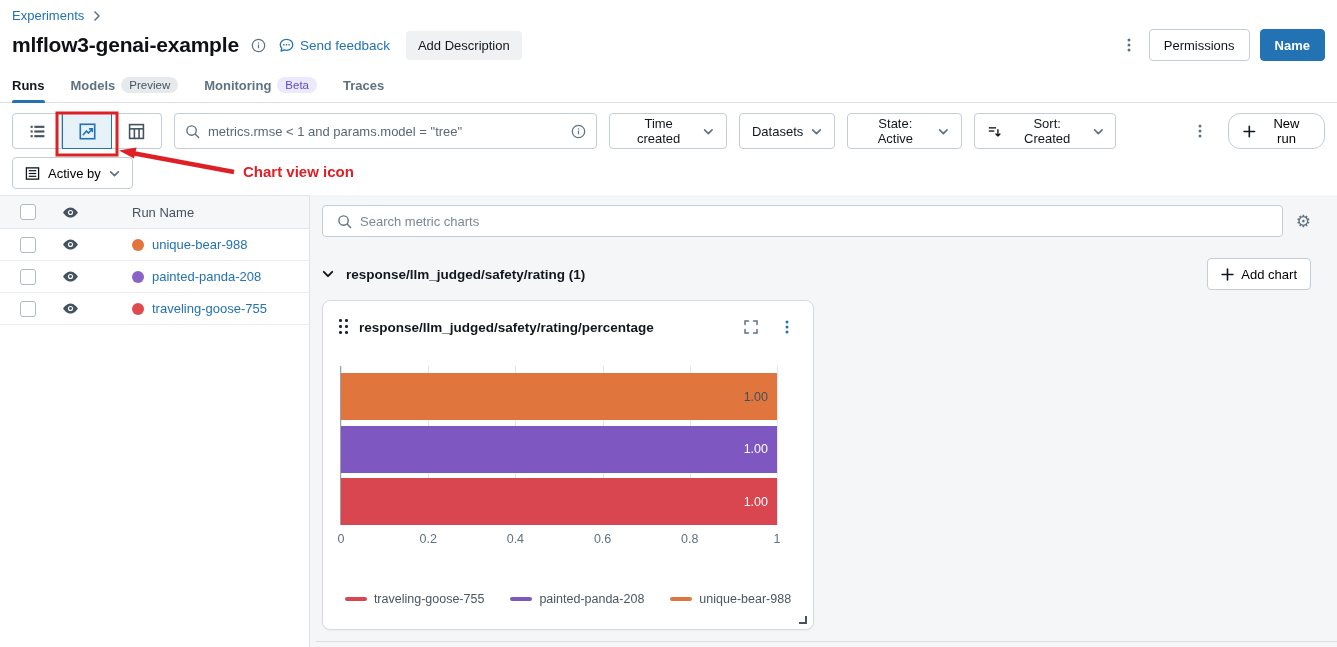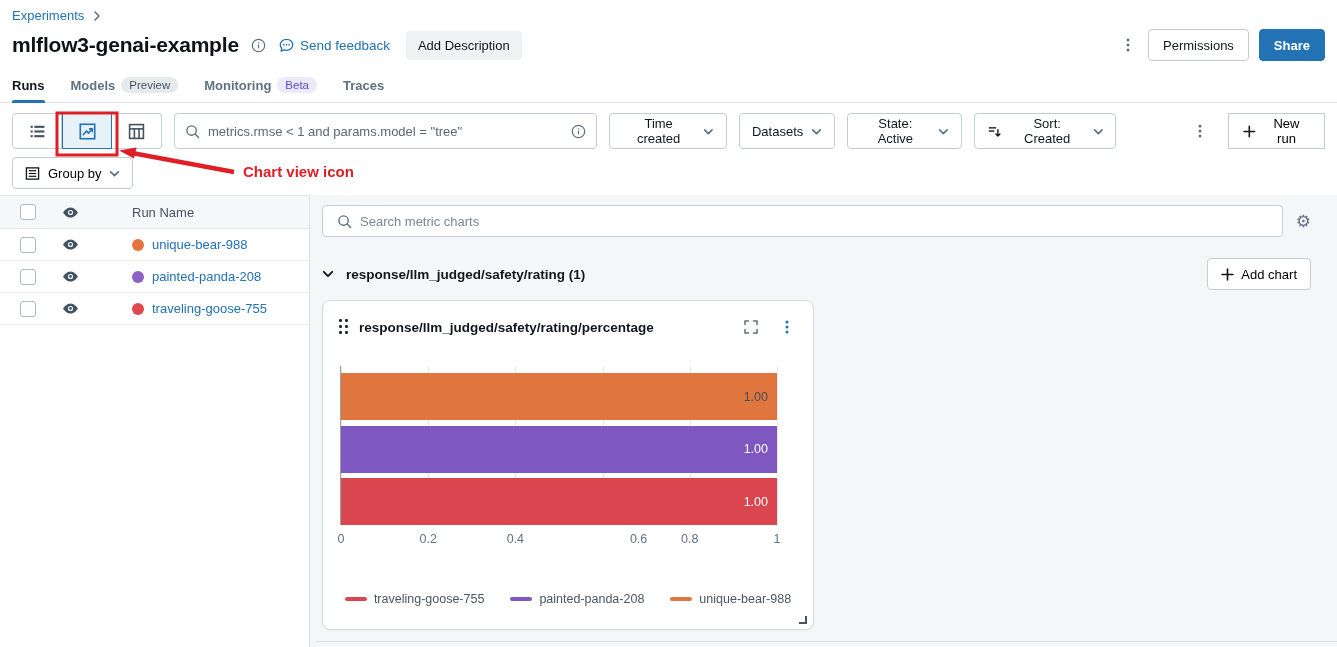--- a/index.html
+++ b/index.html
@@ -33,21 +33,21 @@
   .toolbar { display:flex; align-items:center; gap:12px; padding:10px 12px 0; }
   .seg-group { display:flex; }
   .seg-btn { width:50px; height:36px; display:flex; align-items:center; justify-content:center; background:#fff; border:1px solid #C4CDD6; cursor:pointer; }
   .seg-btn:first-child { border-radius:4px 0 0 4px; }
   .seg-btn:last-child { border-radius:0 4px 4px 0; }
   .seg-btn + .seg-btn { border-left:none; }
   .seg-btn.selected { background:#E7F1F8; border:1px solid #2272B4; }
   .search-box { flex:0 0 423px; height:36px; border:1px solid #C4CDD6; border-radius:4px; background:#fff; display:flex; align-items:center; padding:0 10px; gap:8px; }
   .search-box input { flex:1; border:none; outline:none; font-family:inherit; font-size:13px; color:#5A6775; background:transparent; }
   .dd-btn { height:36px; display:flex; align-items:center; gap:8px; padding:0 12px; border:1px solid #C4CDD6; border-radius:4px; background:#fff; font-size:13px; color:#11171C; cursor:pointer; font-family:inherit; }
-  .newrun-btn { height:36px; display:flex; align-items:center; gap:7px; padding:0 14px; border:1px solid #C4CDD6; border-radius:0; background:#fff; font-size:13px; cursor:pointer; font-family:inherit; margin-left:6px; }
+  .newrun-btn { height:36px; display:flex; align-items:center; gap:7px; padding:0 14px; border:1px solid #C4CDD6; border-radius:12px; background:#fff; font-size:13px; cursor:pointer; font-family:inherit; margin-left:6px; }
   .groupby-row { padding:8px 12px 6px; }
   .groupby-btn { height:32px; display:flex; align-items:center; gap:8px; padding:0 12px; border:1px solid #C4CDD6; border-radius:4px; background:#fff; font-size:13px; cursor:pointer; font-family:inherit; }
 
   
   .main { display:flex; height:452px; }
   .runs-pane { width:310px; border-right:1px solid #DDE2E7; background:#fff; }
   .runs-table .thead { display:grid; grid-template-columns:48px 44px 1fr; align-items:center; height:34px; background:#F6F7F9; border-top:1px solid #E2E6EA; border-bottom:1px solid #E2E6EA; }
   .runs-table .trow { display:grid; grid-template-columns:48px 44px 1fr; align-items:center; height:32px; border-bottom:1px solid #EAEDF0; background:#fff; }
   .cb { width:16px; height:16px; appearance:none; -webkit-appearance:none; border:1px solid #AEBAC4; border-radius:3px; background:#fff; margin-left:20px; cursor:pointer; }
   .eye-cell { display:flex; justify-content:center; }
@@ -126,21 +126,21 @@
     <button class="add-desc-btn">Add Description</button>
     <div class="title-right">
       <span class="icon-btn">
         <svg width="16" height="16" viewBox="0 0 16 16">
             <circle cx="8" cy="3" r="1.5" fill="#5F7281"></circle>
             <circle cx="8" cy="8" r="1.5" fill="#5F7281"></circle>
             <circle cx="8" cy="13" r="1.5" fill="#5F7281"></circle>
           </svg>
       </span>
       <button class="btn">Permissions</button>
-      <button class="btn btn-primary">Share</button>
+      <button class="btn btn-primary">Name</button>
     </div>
   </div>
 
   <div class="tabs-row">
     <div class="tab active">
         <span>Runs</span>
       </div>
     <div class="tab">
         <span>Models</span>
         <span class="badge badge-gray">Preview</span>
@@ -239,21 +239,21 @@
   </div>
 
   <div class="groupby-row">
     <button class="groupby-btn">
       <svg width="15" height="15" viewBox="0 0 16 16">
           <rect x="1.5" y="2" width="13" height="12" fill="none" stroke="#11171C" stroke-width="1.4"></rect>
           <line x1="4" y1="5" x2="12" y2="5" stroke="#11171C" stroke-width="1.3"></line>
           <line x1="4" y1="8" x2="12" y2="8" stroke="#11171C" stroke-width="1.3"></line>
           <line x1="4" y1="11" x2="12" y2="11" stroke="#11171C" stroke-width="1.3"></line>
         </svg>
-      <span>Group by</span>
+      <span>Active by</span>
       <svg width="11" height="11" viewBox="0 0 10 10">
           <path d="M1.5 3.5L5 7l3.5-3.5" fill="none" stroke="#5F7281" stroke-width="1.5" stroke-linecap="round" stroke-linejoin="round"></path>
         </svg>
     </button>
   </div>
 
   <div class="main">
 
     <div class="runs-pane">
       <div class="runs-table">
@@ -391,21 +391,21 @@
             <div class="bar-row">
               <div class="bar" style="width: 100%; background: rgb(217, 70, 79);">
                 <span class="bar-label" style="color: rgb(255, 255, 255);">1.00</span>
               </div>
             </div>
           </div>
         <div class="x-ticks">
             <span style="left: 0%;">0</span>
             <span style="left: 20%;">0.2</span>
             <span style="left: 40%;">0.4</span>
-            <span style="left: 60%; margin-left: 36px;">0.6</span>
+            <span style="left: 60%;">0.6</span>
             <span style="left: 80%;">0.8</span>
             <span style="left: 100%;">1</span>
           </div>
         <div class="legend">
             <span class="legend-item">
               <span class="legend-swatch" style="background: rgb(217, 70, 79);"></span>
               <span>traveling-goose-755</span>
             </span>
             <span class="legend-item">
               <span class="legend-swatch" style="background: rgb(126, 87, 193);"></span>

